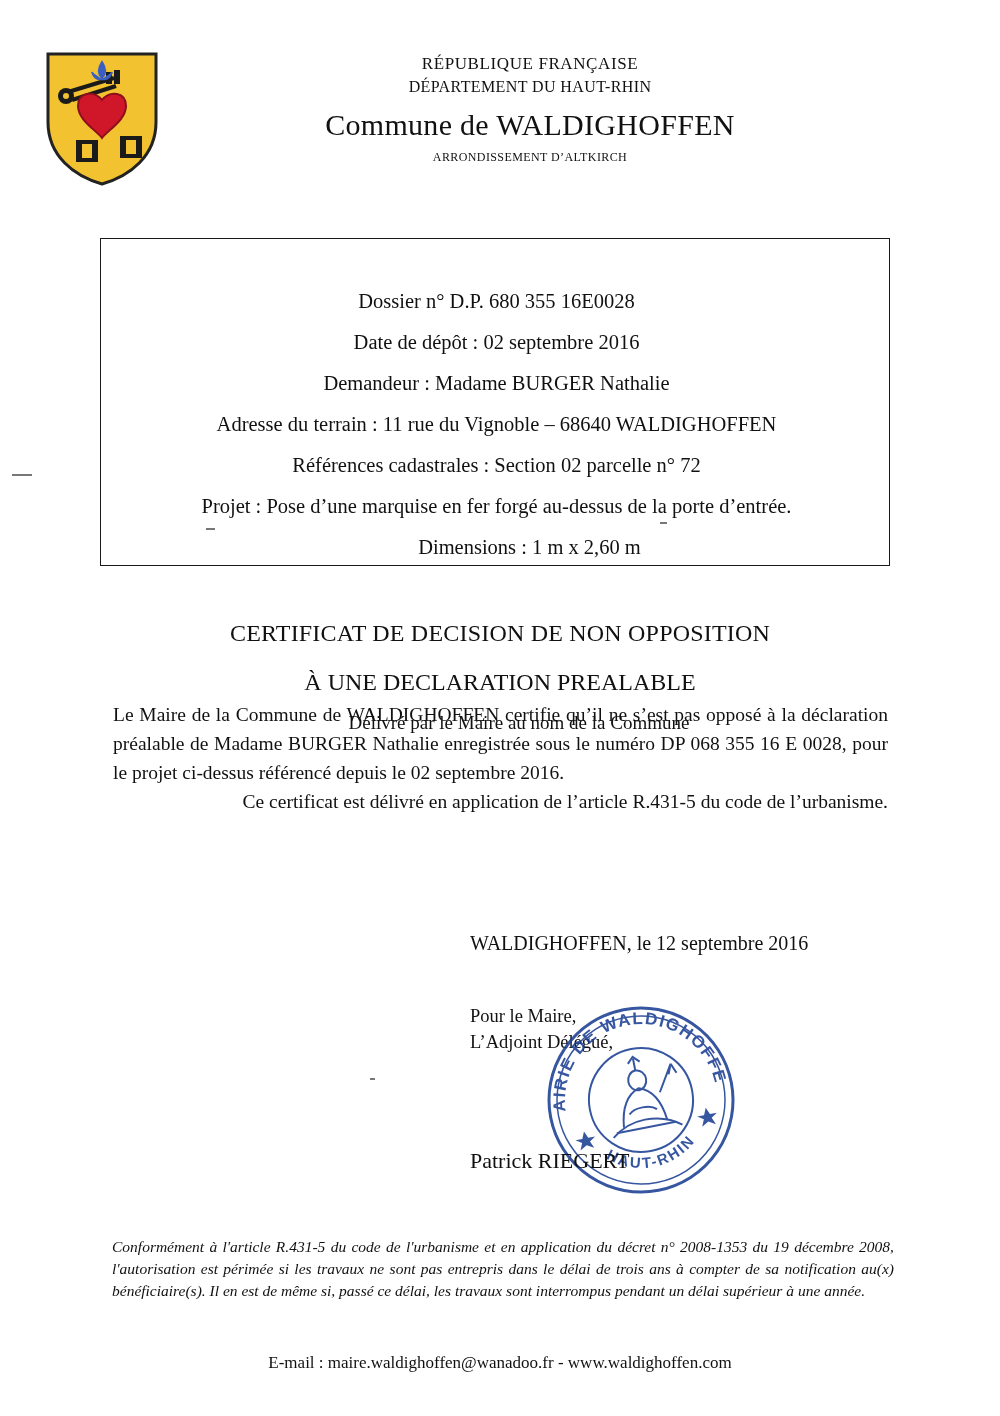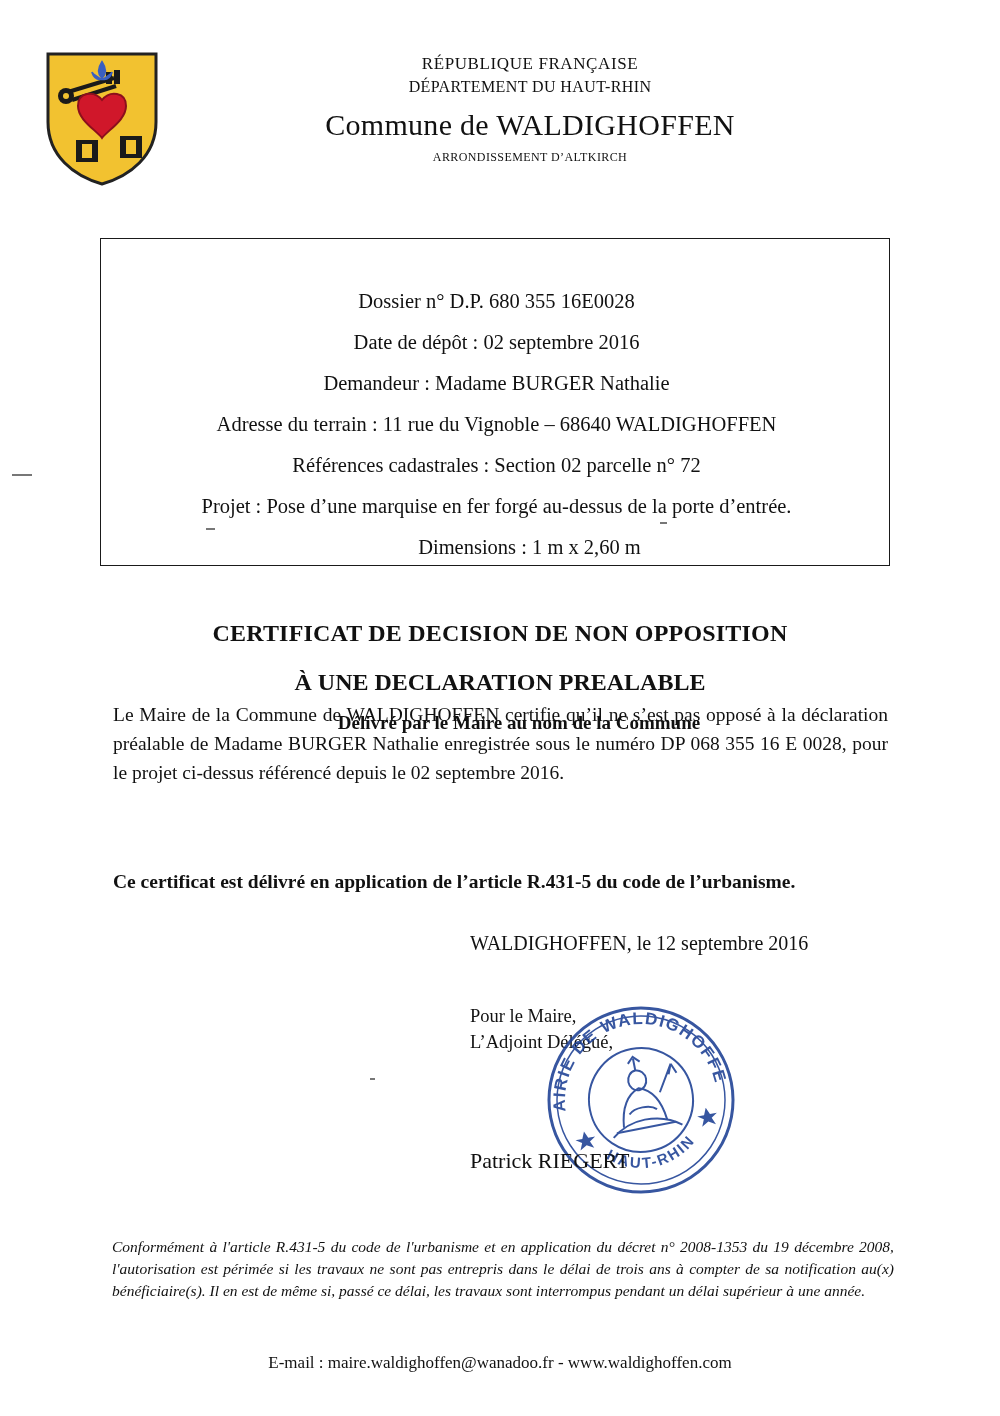--- a/index.html
+++ b/index.html
@@ -84,37 +84,37 @@
     padding-left: 66px;
   }
 
   
   .title-block {
     position: absolute;
     top: 620px;
     left: 0;
     width: 1000px;
     text-align: center;
-    font-weight: bold;
+    font-weight: normal;
   }
   .title-l1 { font-size: 24px; letter-spacing: 0.2px; }
   .title-l2 { font-size: 24px; margin-top: 22px; }
   .title-l3 { font-size: 19px; margin-top: 16px; padding-left: 38px; }
 
   
   .para {
     position: absolute;
     left: 113px;
     width: 775px;
     font-size: 19.5px;
     line-height: 29px;
     text-align: justify;
   }
   .para-1 { top: 700px; }
-  .para-2 { top: 867px; text-align: left; font-weight: bold; }
+  .para-2 { top: 787px; text-align: right; }
 
   
   .place-date {
     position: absolute;
     top: 932px;
     left: 470px;
     font-size: 20px;
   }
   .sig-block {
     position: absolute;

